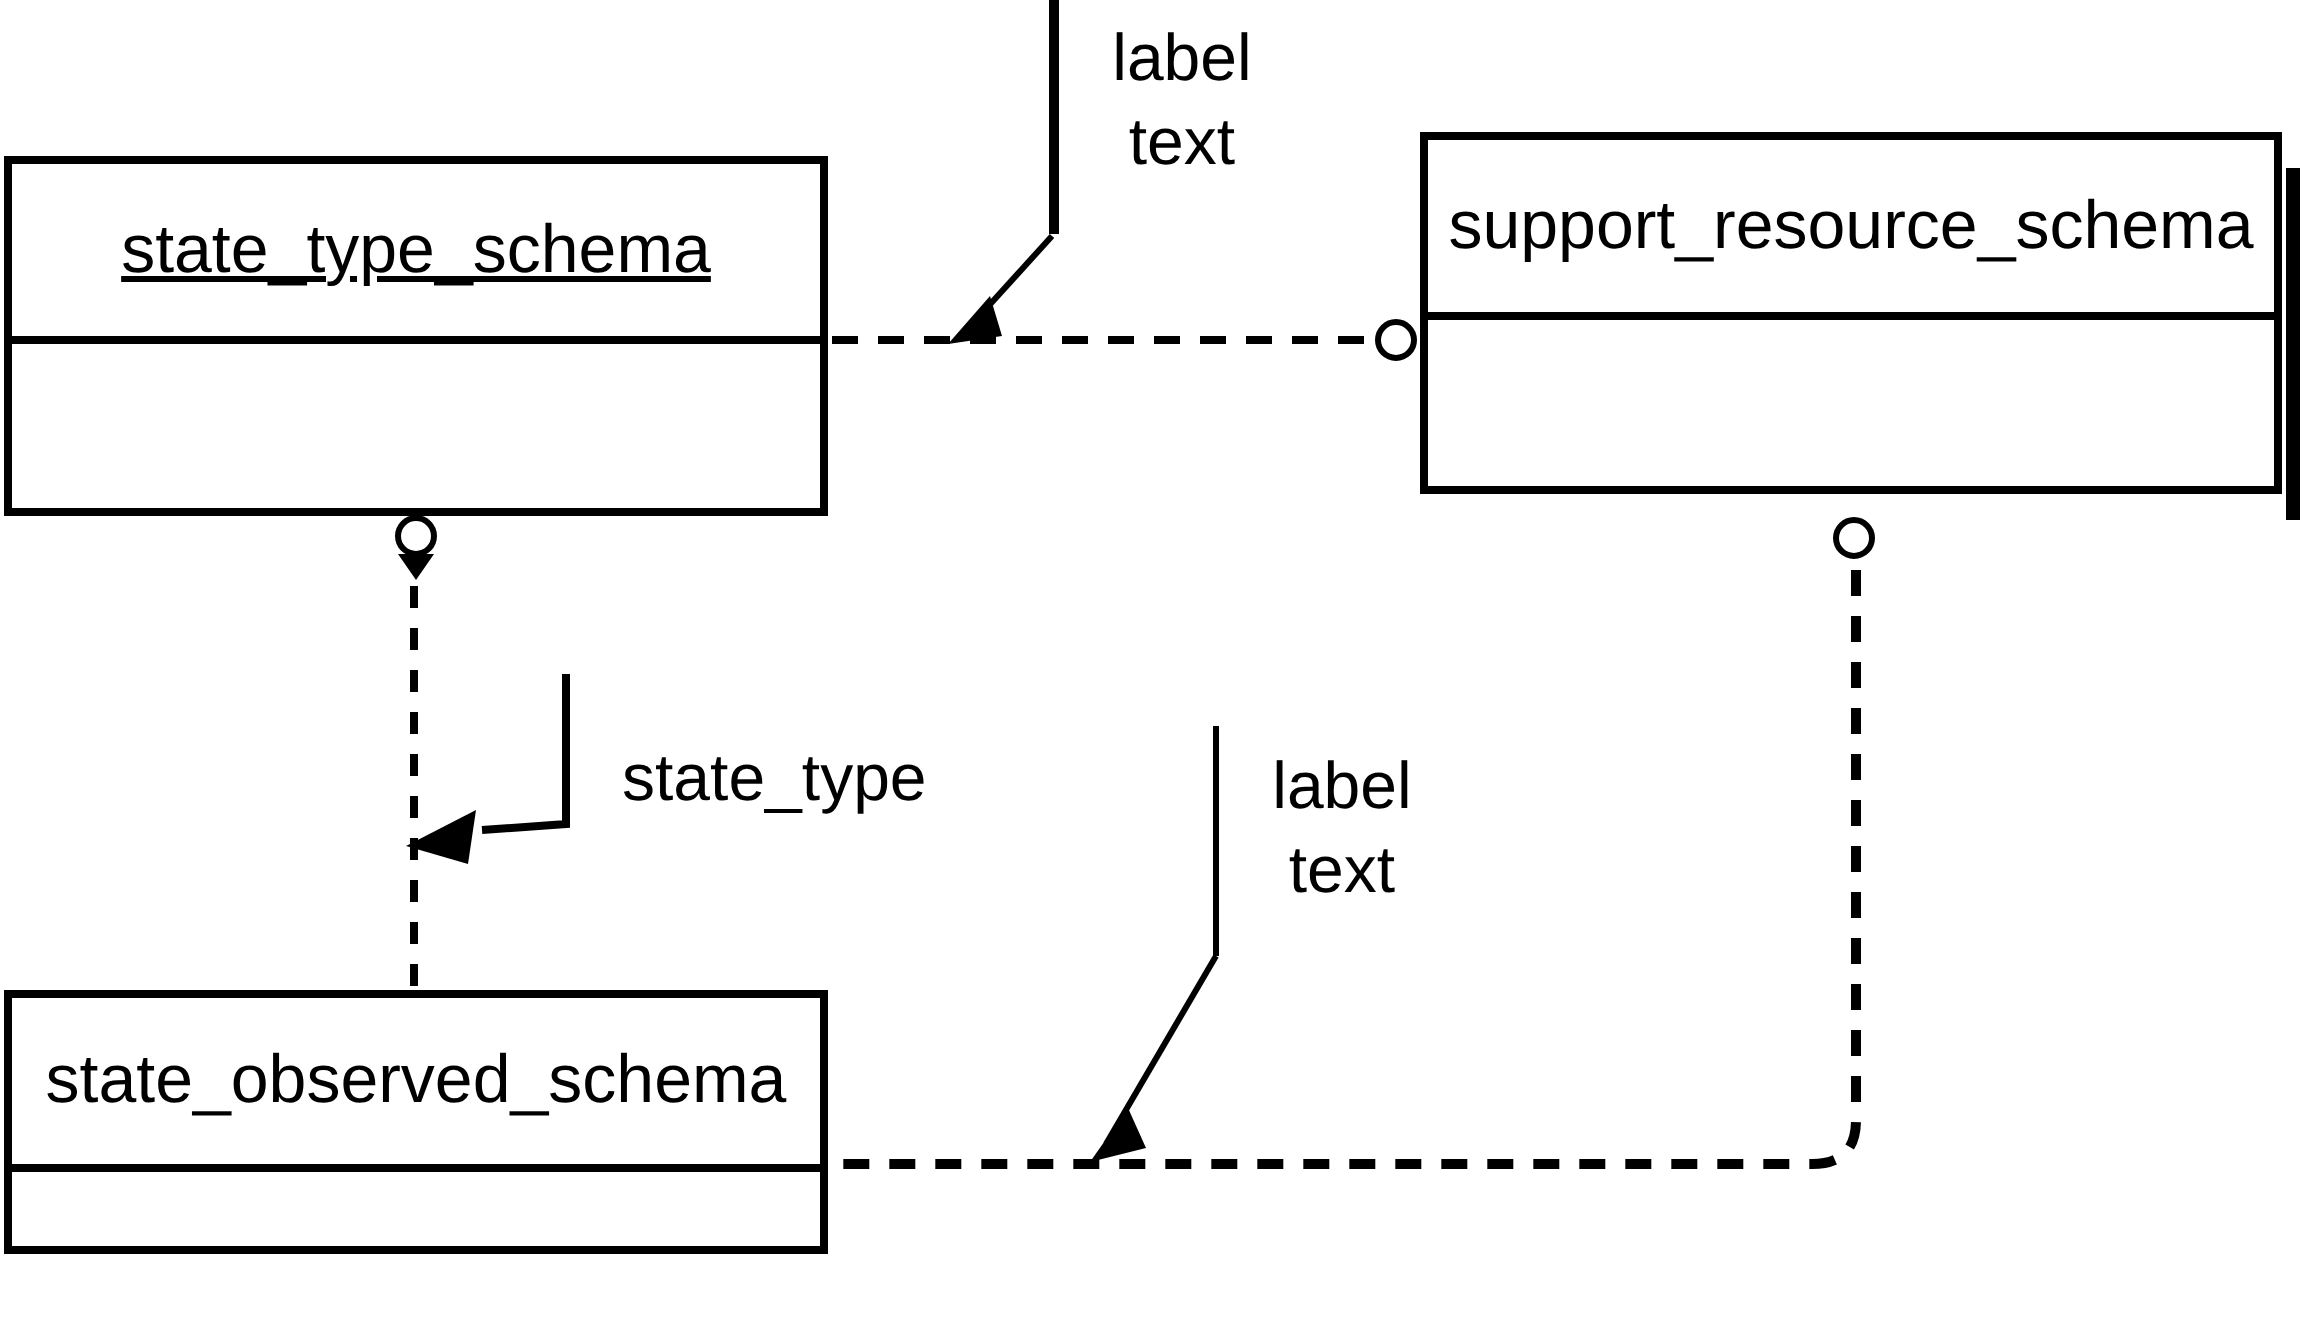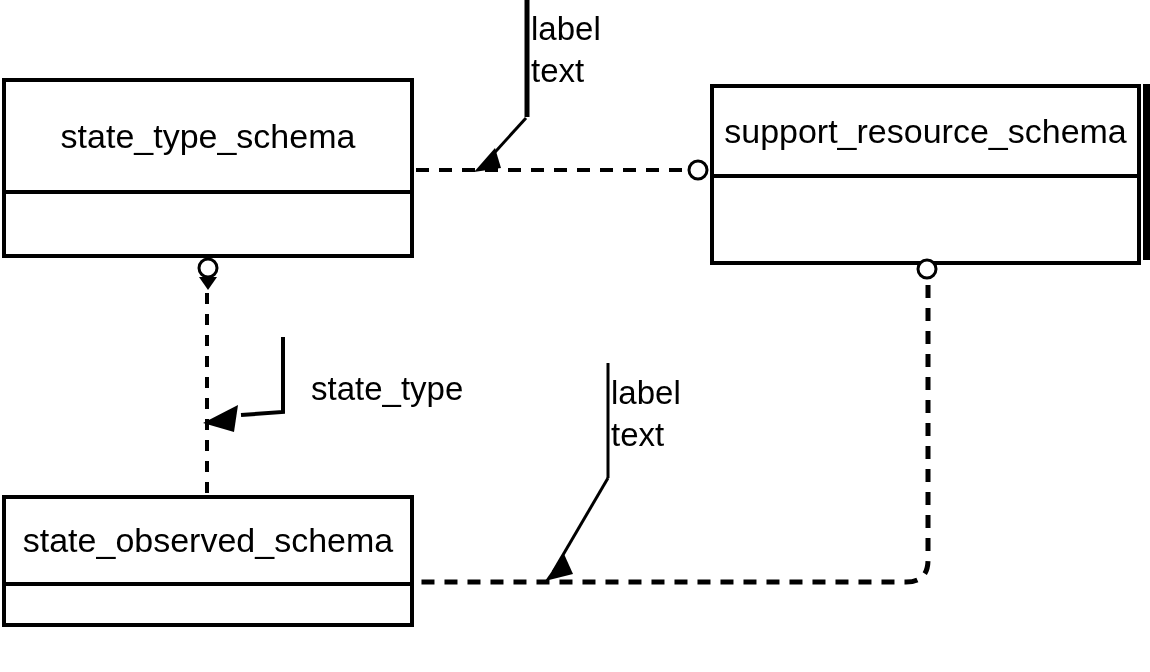--- a/index.html
+++ b/index.html
@@ -35,42 +35,43 @@
     white-space: nowrap;
     flex: none;
   }
   .entity .attr-compartment {
     flex: 1 1 auto;
     background: #ffffff;
   }
   #entity-state-type {
     left: 2px; top: 78px; width: 412px; height: 180px;
   }
-  #entity-state-type .title-compartment { height: 112px; }
+  #entity-state-type .title-compartment { height: 90px; text-decoration: underline; }
 
   #entity-support-resource {
-    left: 710px; top: 84px; width: 431px; height: 181px;
+    left: 710px; top: 66px; width: 431px; height: 181px;
   }
   #entity-support-resource .title-compartment { height: 90px; }
 
   #entity-state-observed {
     left: 2px; top: 495px; width: 412px; height: 132px;
   }
   #entity-state-observed .title-compartment { height: 87px; }
 
   #support-shadow-edge {
     position: absolute;
     left: 1143px; top: 84px;
     width: 7px; height: 176px;
     background: #000000;
   }
   .edge-label {
     position: absolute;
     font-size: 33px;
     line-height: 42px;
+    text-align: center;
     white-space: nowrap;
     color: #000000;
   }
   #label-top    { left: 531px; top: 8px;   width: 120px; }
   #label-state-type { left: 311px; top: 368px; text-align: left; }
   #label-bottom { left: 611px; top: 372px; width: 120px; }
 
   #connector-layer {
     position: absolute;
     left: 0; top: 0;

